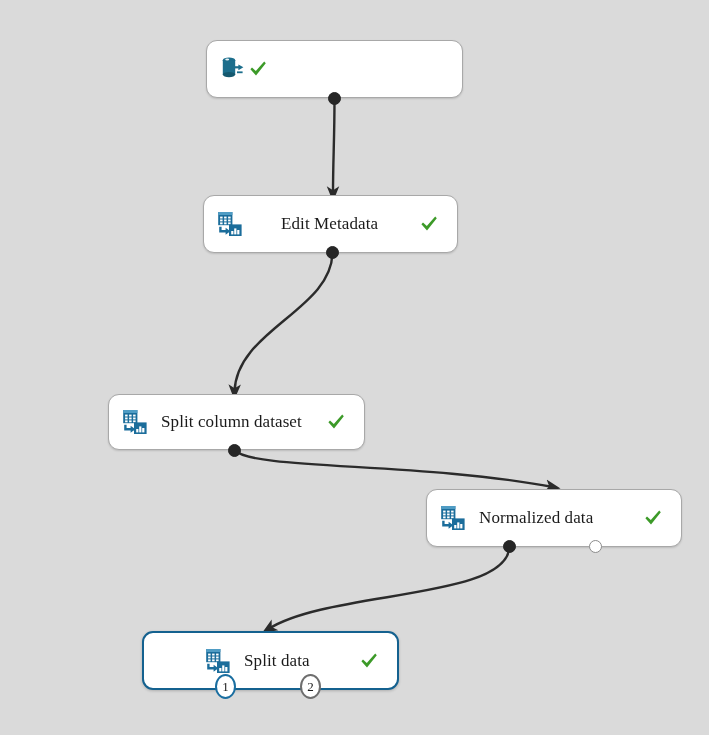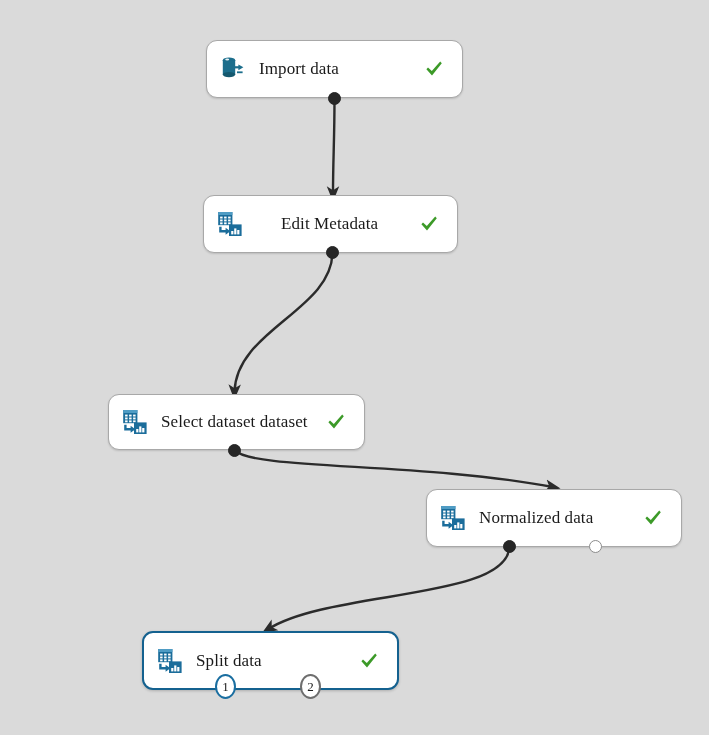--- a/index.html
+++ b/index.html
@@ -28,20 +28,21 @@
     background: #ffffff;
     border: 1.5px solid #a8a8a8;
     border-radius: 11px;
     display: flex;
     align-items: center;
     box-shadow: 0 1px 2px rgba(0,0,0,0.14);
   }
   .node.selected {
     border: 2.5px solid #14618f;
     box-shadow: 0 1px 3px rgba(0,0,0,0.2);
+    padding-left: 48px;
   }
   .node-icon {
     width: 30px;
     height: 30px;
     margin-left: 11px;
     flex: 0 0 auto;
     display: block;
   }
   .node-label {
     margin-left: 11px;
@@ -117,21 +118,20 @@
       <div class="node" style="left: 206px; top: 40px; width: 257px; height: 58px;">
         <svg class="node-icon" viewBox="0 0 30 30">
           <ellipse cx="11" cy="6.2" rx="6.2" ry="2.6" fill="#1c6e8c"></ellipse>
           <rect x="4.8" y="6.2" width="12.4" height="14.4" fill="#1c6e8c"></rect>
           <ellipse cx="11" cy="20.6" rx="6.2" ry="2.6" fill="#15596f"></ellipse>
           <ellipse cx="9.2" cy="5.6" rx="2.0" ry="1.0" fill="#ffffff" opacity="0.9"></ellipse>
           <rect x="17.0" y="12.2" width="4.0" height="2.2" fill="#1c6e8c"></rect>
           <path d="M 20.4 10.4 L 25.4 13.3 L 20.4 16.2 Z" fill="#1c6e8c"></path>
           <rect x="19.0" y="17.4" width="5.6" height="1.8" fill="#1c6e8c"></rect>
         </svg>
-        <span class="node-label">Import data</span>
         <svg class="node-status" viewBox="0 0 20 20">
           <title>Completed</title>
           <path d="M 2.4 10.2 L 4.0 8.4 L 7.8 12.0 L 16.2 2.6 L 17.8 4.2 L 8.0 16.4 Z" fill="#3c9a28"></path>
         </svg>
       </div>
       <div class="node" style="left: 203px; top: 195px; width: 255px; height: 58px; gap: 25px;">
         <svg class="node-icon" viewBox="0 0 30 30">
           <rect x="3.2" y="3.0" width="14.2" height="13.2" fill="#1b6d9b"></rect>
           <rect x="3.2" y="3.0" width="14.2" height="3.0" fill="#4f9cc4"></rect>
           <rect x="5.1" y="7.6" width="2.5" height="1.9" fill="#ffffff"></rect>
@@ -167,21 +167,21 @@
           <rect x="13.1" y="10.5" width="2.5" height="1.9" fill="#ffffff"></rect>
           <rect x="5.1" y="13.399999999999999" width="2.5" height="1.9" fill="#ffffff"></rect>
           <rect x="9.1" y="13.399999999999999" width="2.5" height="1.9" fill="#ffffff"></rect>
           <rect x="13.1" y="13.399999999999999" width="2.5" height="1.9" fill="#ffffff"></rect>
           <path d="M 4.2 17.8 L 4.2 23.4 L 10.6 23.4 L 10.6 25.8 L 15.4 22.2 L 10.6 18.8 L 10.6 21.1 L 6.6 21.1 L 6.6 17.8 Z" fill="#1b6d9b"></path>
           <rect x="14.0" y="15.4" width="12.6" height="11.6" fill="#1b6d9b"></rect>
           <rect x="16.2" y="22.0" width="2.2" height="3.4" fill="#ffffff"></rect>
           <rect x="19.2" y="19.4" width="2.2" height="6.0" fill="#ffffff"></rect>
           <rect x="22.2" y="21.0" width="2.2" height="4.4" fill="#ffffff"></rect>
         </svg>
-        <span class="node-label">Select dataset dataset</span>
+        <span class="node-label">Split column dataset</span>
         <svg class="node-status" viewBox="0 0 20 20">
           <title>Completed</title>
           <path d="M 2.4 10.2 L 4.0 8.4 L 7.8 12.0 L 16.2 2.6 L 17.8 4.2 L 8.0 16.4 Z" fill="#3c9a28"></path>
         </svg>
       </div>
       <div class="node" style="left: 426px; top: 489px; width: 256px; height: 58px;">
         <svg class="node-icon" viewBox="0 0 30 30">
           <rect x="3.2" y="3.0" width="14.2" height="13.2" fill="#1b6d9b"></rect>
           <rect x="3.2" y="3.0" width="14.2" height="3.0" fill="#4f9cc4"></rect>
           <rect x="5.1" y="7.6" width="2.5" height="1.9" fill="#ffffff"></rect>

